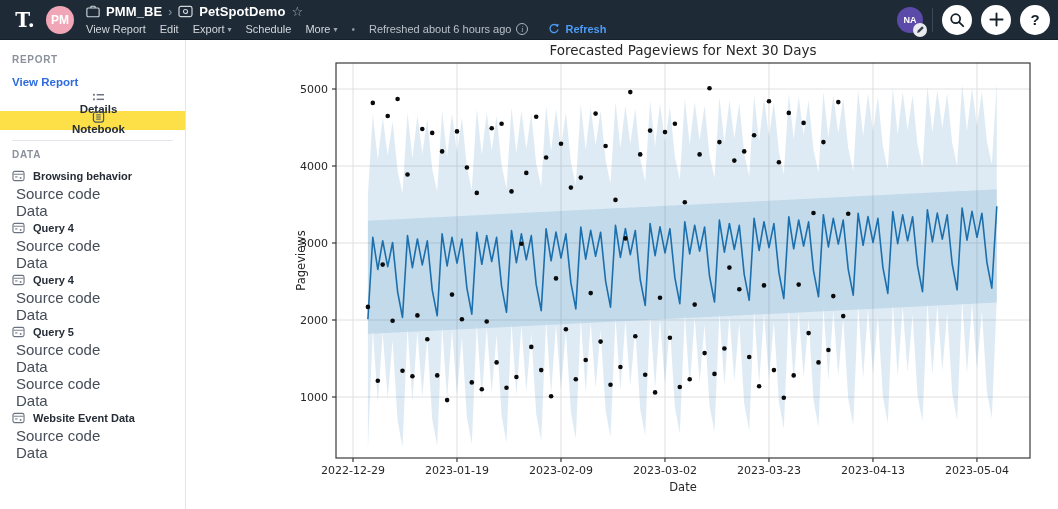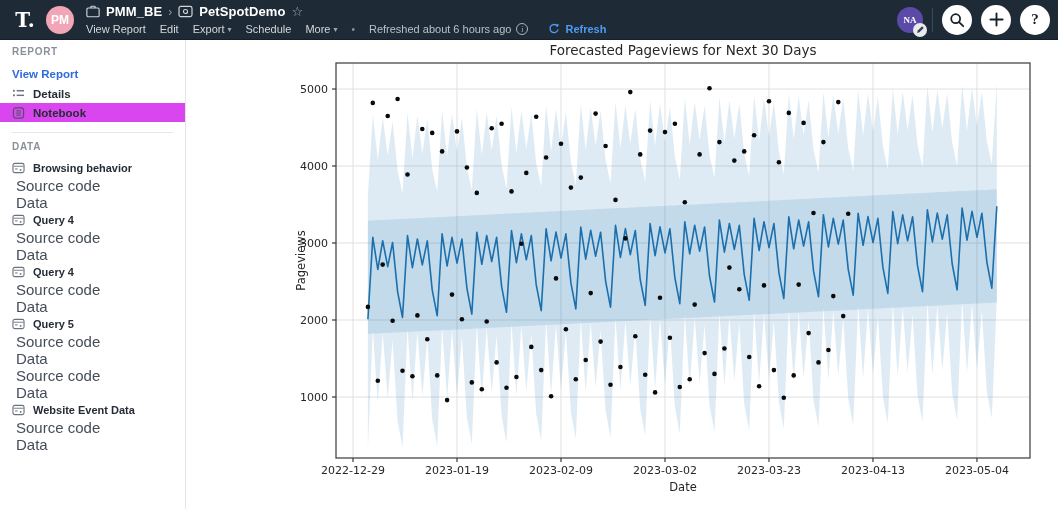--- a/index.html
+++ b/index.html
@@ -23,40 +23,40 @@
   .menu-row{display:flex;align-items:center;gap:14px;height:15px;font-size:11px;color:#d3d8dd;}
   .menu-item{cursor:pointer;display:flex;align-items:center;gap:3px;white-space:nowrap;}
   .caret{font-size:8px;color:#9aa6b2;}
   .dot-sep{color:#8b97a3;font-size:10px;}
   .refreshed{color:#b9c1c9;display:flex;align-items:center;gap:5px;white-space:nowrap;}
   .info-i{width:12px;height:12px;border:1px solid #aab4bf;border-radius:50%;font-size:8px;
     color:#aab4bf;display:inline-flex;align-items:center;justify-content:center;
     font-family:"Liberation Serif",serif;font-style:italic;cursor:pointer;}
   .refresh-btn{display:flex;align-items:center;gap:5px;color:#4d9bf5;font-weight:bold;
     cursor:pointer;white-space:nowrap;margin-left:6px;text-align:center;}
-  .tb-right{margin-left:auto;display:flex;align-items:center;gap:9px;padding-right:8px;font-family:Liberation Serif, serif;}
+  .tb-right{margin-left:auto;display:flex;align-items:center;gap:9px;padding-right:8px;}
   .user-avatar{width:26px;height:26px;border-radius:50%;background:#5b4aa8;color:#fff;
     font-size:9px;font-weight:bold;display:flex;align-items:center;justify-content:center;
     position:relative;cursor:pointer;}
   .pencil-badge{position:absolute;right:-4px;bottom:-4px;width:14px;height:14px;border-radius:50%;
     background:#e9ebee;display:flex;align-items:center;justify-content:center;}
   .tb-div{width:1px;height:24px;background:#3a4754;}
   .circ-btn{width:30px;height:30px;border-radius:50%;background:#ffffff;display:flex;
     align-items:center;justify-content:center;cursor:pointer;color:#16202a;
     font-weight:bold;font-size:15px;flex:none;}
 
   
   .sidebar{position:absolute;left:0;top:40px;width:186px;height:469px;background:#ffffff;
     border-right:1px solid #e2e5ea;padding-top:6px;overflow:hidden;}
   .sec-label{font-size:10px;font-weight:bold;letter-spacing:.7px;color:#8a919c;
-    margin:0 0 7px 12px;}
+    margin:8px 0 7px 12px;}
   .vr-link{font-size:11.5px;font-weight:bold;color:#2e6be0;margin:2px 0 4px 12px;cursor:pointer;
     display:inline-block;}
-  .side-row{display:flex;align-items:center;height:19px;padding-left:12px;gap:8px;cursor:pointer;}
-  .side-row.sel{background:#d946ef;}
+  .side-row{display:flex;align-items:center;height:19px;padding-left:12px;gap:0;cursor:pointer;flex-direction:column;}
+  .side-row.sel{background:#fde047;}
   .side-row .lbl{font-size:11.5px;font-weight:bold;color:#252c36;}
   .side-div{border-top:1px solid #e3e6ea;margin:10px 12px 8px 12px;}
   .data-item{display:flex;align-items:center;height:18px;padding-left:12px;gap:8px;cursor:pointer;}
   .data-item .lbl{font-size:11px;font-weight:bold;color:#252c36;white-space:nowrap;}
   .data-sub{height:17px;line-height:17px;padding-left:16px;font-size:15px;color:#454d58;
     cursor:pointer;white-space:nowrap;}
   .ic{flex:none;display:flex;align-items:center;color:#6b7380;}
 
   
   .chart-wrap{position:absolute;left:186px;top:40px;width:872px;height:469px;background:#fff;}

